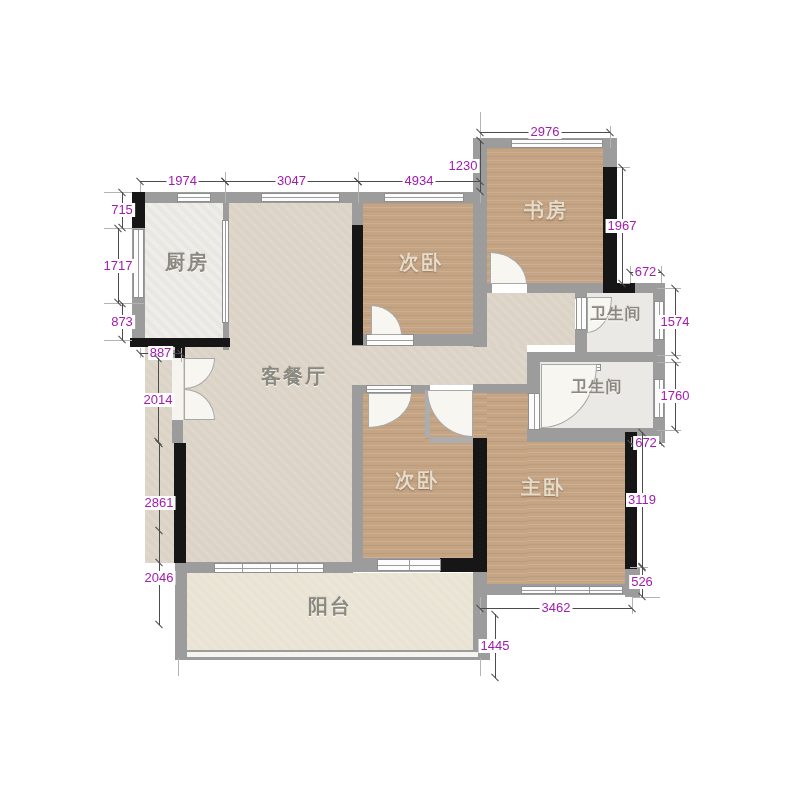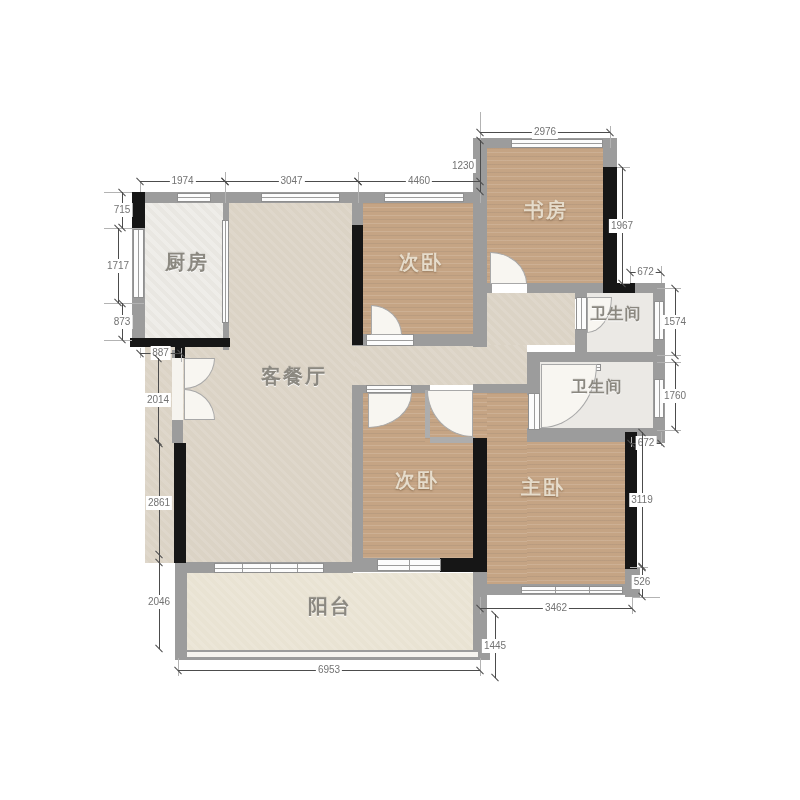--- a/index.html
+++ b/index.html
@@ -23,21 +23,21 @@
   .window .pd{position:absolute;top:0;bottom:0;width:1px;background:#9c9c9c;}
   .open-gap{position:absolute;background:#f6f4ef;}
   
   .arc{position:absolute;background:#f8f6f1;border:1px solid #a8a8a8;box-sizing:border-box;}
   
   .room-label{position:absolute;transform:translate(-50%,-50%);font-size:20px;font-weight:bold;letter-spacing:2px;white-space:nowrap;}
   .on-light{color:#8b8880;text-shadow:0 1px 0 rgba(255,255,255,.85),0 -1px 1px rgba(0,0,0,.08);}
   .on-wood{color:#e6dccb;text-shadow:0 1px 2px rgba(96,66,36,.5);}
   .small{font-size:16px;letter-spacing:1px;}
   
-  .dim{position:absolute;color:#737373;font-size:10px;}
+  .dim{position:absolute;color:#a21caf;font-size:13px;}
   .dim .dl{position:absolute;background:#4c4c4c;}
   .dim.h{height:13px;}
   .dim.h .dl{left:0;right:0;top:6px;height:1px;}
   .dim.v{width:13px;}
   .dim.v .dl{top:0;bottom:0;left:6px;width:1px;}
   .dim .tk{position:absolute;width:10px;height:1px;background:#4c4c4c;transform:rotate(45deg);}
   .dim.h .tk.l{left:-5px;top:6px;}
   .dim.h .tk.r{right:-5px;top:6px;}
   .dim.v .tk.t{left:1px;top:0;}
   .dim.v .tk.b{left:1px;bottom:0;}
@@ -194,21 +194,21 @@
   <div class="dim h" style="left:225px;top:175px;width:133px">
       <span class="dl"></span>
       <span class="tk l"></span>
       <span class="tk r"></span>
       <b>3047</b>
     </div>
   <div class="dim h" style="left:358px;top:175px;width:122px">
       <span class="dl"></span>
       <span class="tk l"></span>
       <span class="tk r"></span>
-      <b>4460</b>
+      <b>4934</b>
     </div>
   <div class="dim h" style="left:480px;top:126px;width:130px">
       <span class="dl"></span>
       <span class="tk l"></span>
       <span class="tk r"></span>
       <b>2976</b>
     </div>
   <div class="dim v" style="left:474px;top:140px;height:52px">
       <span class="dl"></span>
       <span class="tk t"></span>
@@ -245,33 +245,27 @@
       <span class="tk t"></span>
       <span class="tk b"></span>
       <b>2014</b>
     </div>
   <div class="dim v" style="left:153px;top:443px;height:120px">
       <span class="dl"></span>
       <span class="tk t"></span>
       <span class="tk b"></span>
       <b>2861</b>
     </div>
-  <div class="dim v" style="left:153px;top:554px;height:95px">
+  <div class="dim v" style="left:153px;top:530px;height:95px">
       <span class="dl"></span>
       <span class="tk t"></span>
       <span class="tk b"></span>
       <b>2046</b>
     </div>
 
-  <div class="dim h" style="left:178px;top:664px;width:302px">
-      <span class="dl"></span>
-      <span class="tk l"></span>
-      <span class="tk r"></span>
-      <b>6953</b>
-    </div>
   <div class="dim h" style="left:480px;top:602px;width:152px">
       <span class="dl"></span>
       <span class="tk l"></span>
       <span class="tk r"></span>
       <b>3462</b>
     </div>
   <div class="dim v" style="left:489px;top:614px;height:64px">
       <span class="dl"></span>
       <span class="tk t"></span>
       <span class="tk b"></span>

